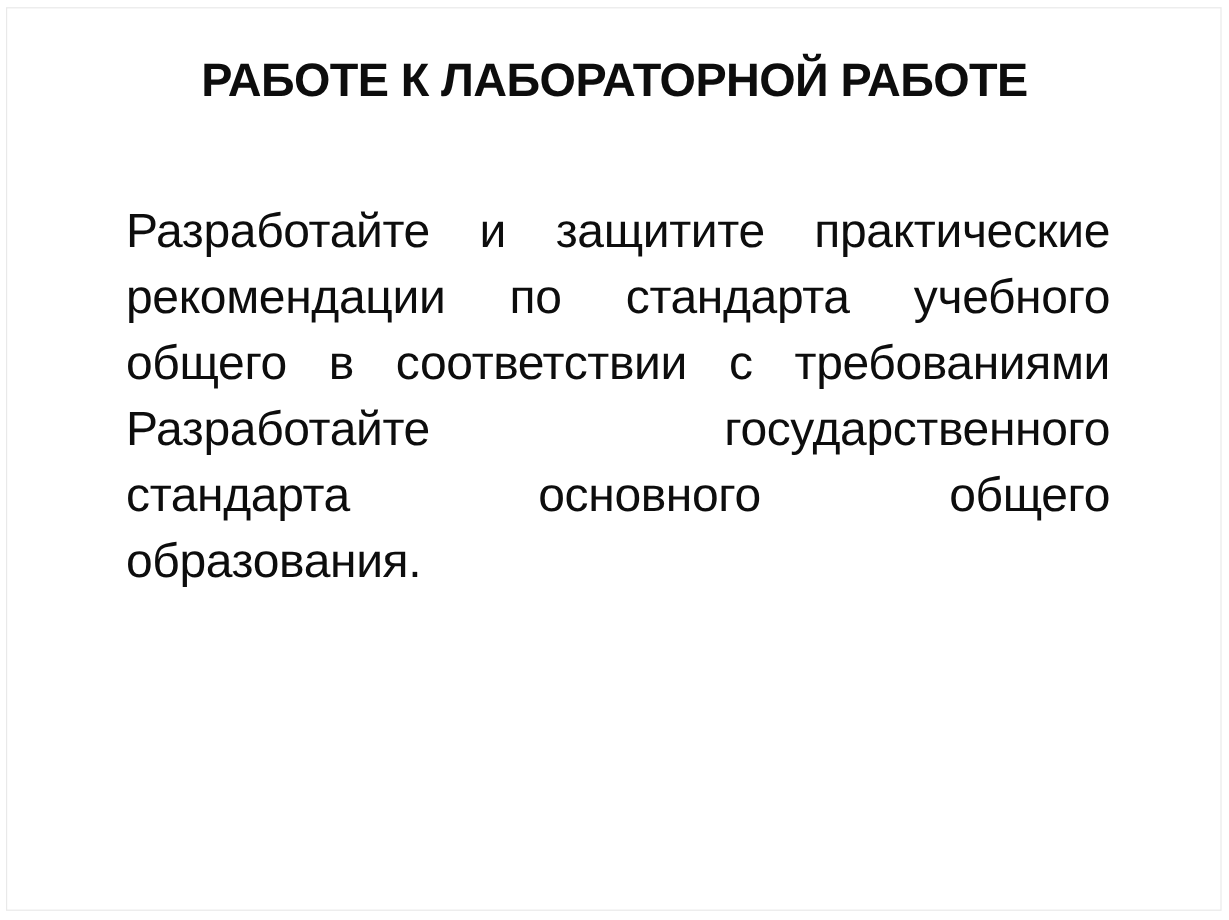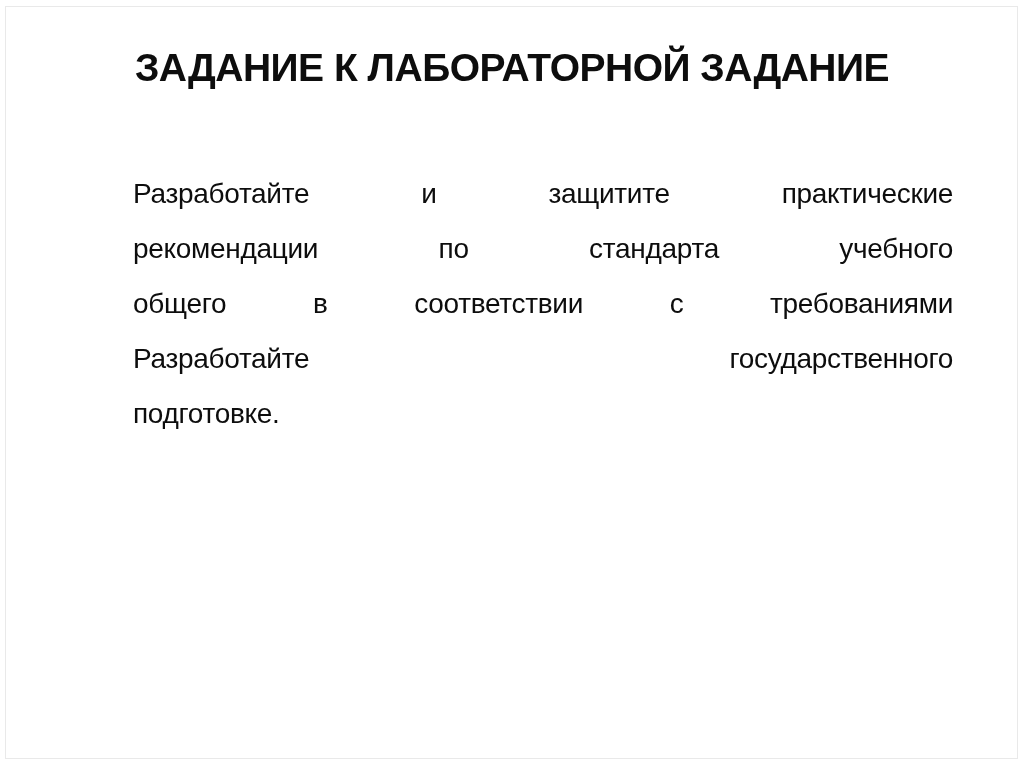--- a/index.html
+++ b/index.html
@@ -41,43 +41,43 @@
     letter-spacing: -0.5px;
     color: var(--text);
     white-space: nowrap;
   }
   .slide-body {
     position: absolute;
     top: 166px;
     left: 105px;
     width: 820px;
     color: var(--text);
-    font-size: 28px;
+    font-size: 40px;
     letter-spacing: -0.3px;
-    margin-left: 28px;
   }
   .body-line {
     line-height: 55px;
     text-align: justify;
     text-align-last: justify;
     white-space: normal;
   }
   .body-line.last {
     text-align: left;
     text-align-last: left;
   }
 </style>
 </head>
 <body>
 
 <div class="slide">
   <div class="slide-frame"></div>
 
-  <h1 class="slide-title">ЗАДАНИЕ К ЛАБОРАТОРНОЙ ЗАДАНИЕ</h1>
+  <h1 class="slide-title">РАБОТЕ К ЛАБОРАТОРНОЙ РАБОТЕ</h1>
 
   <div class="slide-body">
     <div class="body-line">Разработайте и защитите практические</div>
     <div class="body-line">рекомендации по стандарта учебного</div>
     <div class="body-line">общего в соответствии с требованиями</div>
     <div class="body-line">Разработайте государственного</div>
-    <div class="body-line last">подготовке.</div>
+    <div class="body-line">стандарта основного общего</div>
+    <div class="body-line last">образования.</div>
   </div>
 </div>
 
 </body></html>

